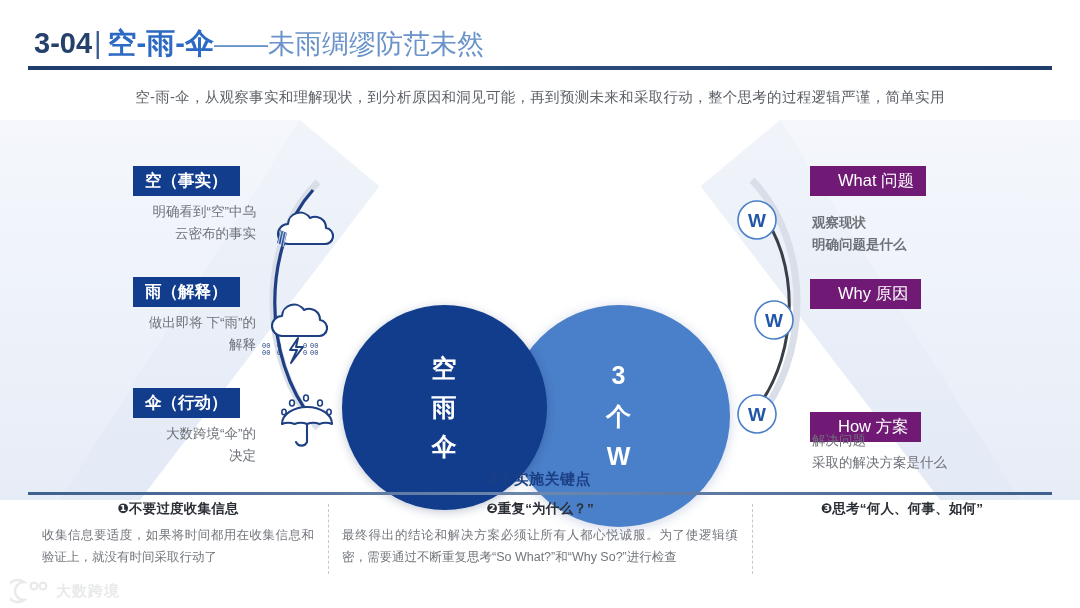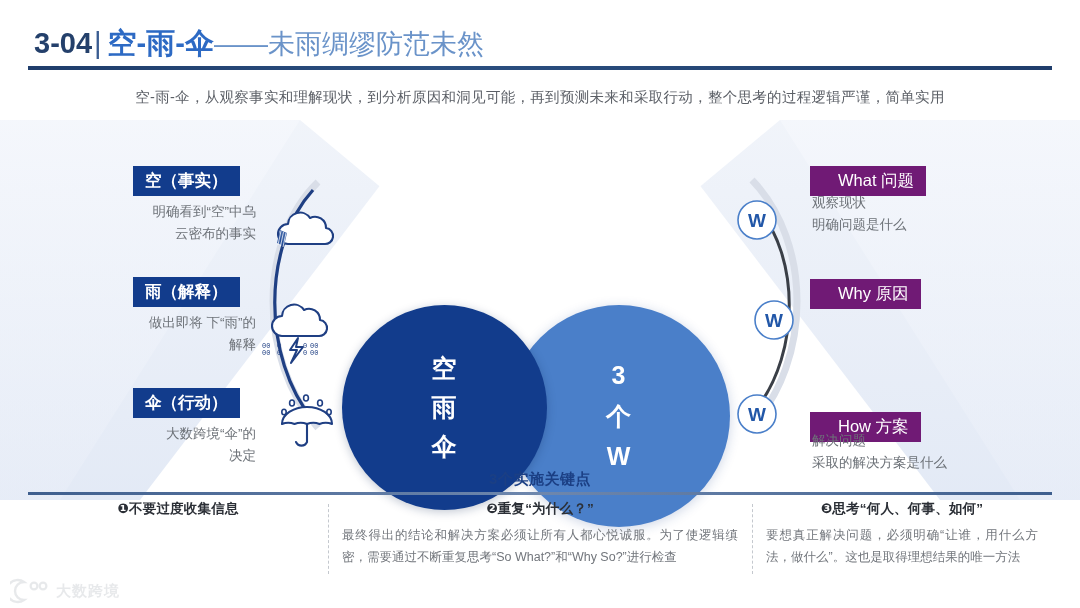--- a/index.html
+++ b/index.html
@@ -262,44 +262,44 @@
   <svg style="position:absolute;left:752px;top:178px;z-index:5;" width="44" height="44" viewBox="0 0 44 44">
     <circle cx="22" cy="22" r="19" fill="#ffffff" stroke="#4a7fc9" stroke-width="1.6"></circle>
     <text x="22" y="29" text-anchor="middle" font-family="'Liberation Sans',sans-serif" font-size="19" font-weight="bold" fill="#2257a8">W</text>
   </svg>
   <svg style="position:absolute;left:735px;top:272px;z-index:5;" width="44" height="44" viewBox="0 0 44 44">
     <circle cx="22" cy="22" r="19" fill="#ffffff" stroke="#4a7fc9" stroke-width="1.6"></circle>
     <text x="22" y="29" text-anchor="middle" font-family="'Liberation Sans',sans-serif" font-size="19" font-weight="bold" fill="#2257a8">W</text>
   </svg>
 
   <div class="chip blue" style="left:810px; top:46px;">What 问题</div>
-  <div class="desc left-align" style="left:812px; top:72px; width:220px;">观察现状
+  <div class="desc left-align" style="left:812px; top:92px; width:220px;font-weight:bold;">观察现状
 明确问题是什么</div>
 
   <div class="chip blue" style="left:810px; top:159px;">Why 原因</div>
 
   <div class="chip blue" style="left:810px; top:272px;margin-top:20px;">How 方案</div>
   <div class="desc left-align" style="left:812px; top:310px; width:238px;">解决问题
 采取的解决方案是什么</div>
 </div>
 
 <div class="keypoints-title">3个实施关键点</div>
 
 <div class="bottom-rule"></div>
 <div class="bottom-cols">
   <div class="bcol c1">
     <h4>❶不要过度收集信息</h4>
+    <p>收集信息要适度，如果将时间都用在收集信息和验证上，就没有时间采取行动了</p>
   </div>
   <div class="bcol c2">
     <h4>❷重复“为什么？”</h4>
     <p>最终得出的结论和解决方案必须让所有人都心悦诚服。为了使逻辑缜密，需要通过不断重复思考“So What?”和“Why So?”进行检查</p>
   </div>
   <div class="bcol c3">
     <h4>❸思考“何人、何事、如何”</h4>
-    <p>要想真正解决问题，必须明确“让谁，用什么方法，做什么”。这也是取得理想结果的唯一方法</p>
   </div>
 </div>
 
 <div class="watermark">
   <svg width="40" height="26" viewBox="0 0 40 26">
     <path d="M14 4 a9 9 0 1 0 0 18 a11 11 0 1 1 0 -18 z" fill="none" stroke="#b9bdc3" stroke-width="2.4"></path>
     <circle cx="24" cy="8" r="3.4" fill="none" stroke="#b9bdc3" stroke-width="2.2"></circle>
     <circle cx="33" cy="8" r="3.4" fill="none" stroke="#b9bdc3" stroke-width="2.2"></circle>
   </svg>
   <span class="wm-text">大数跨境</span>

